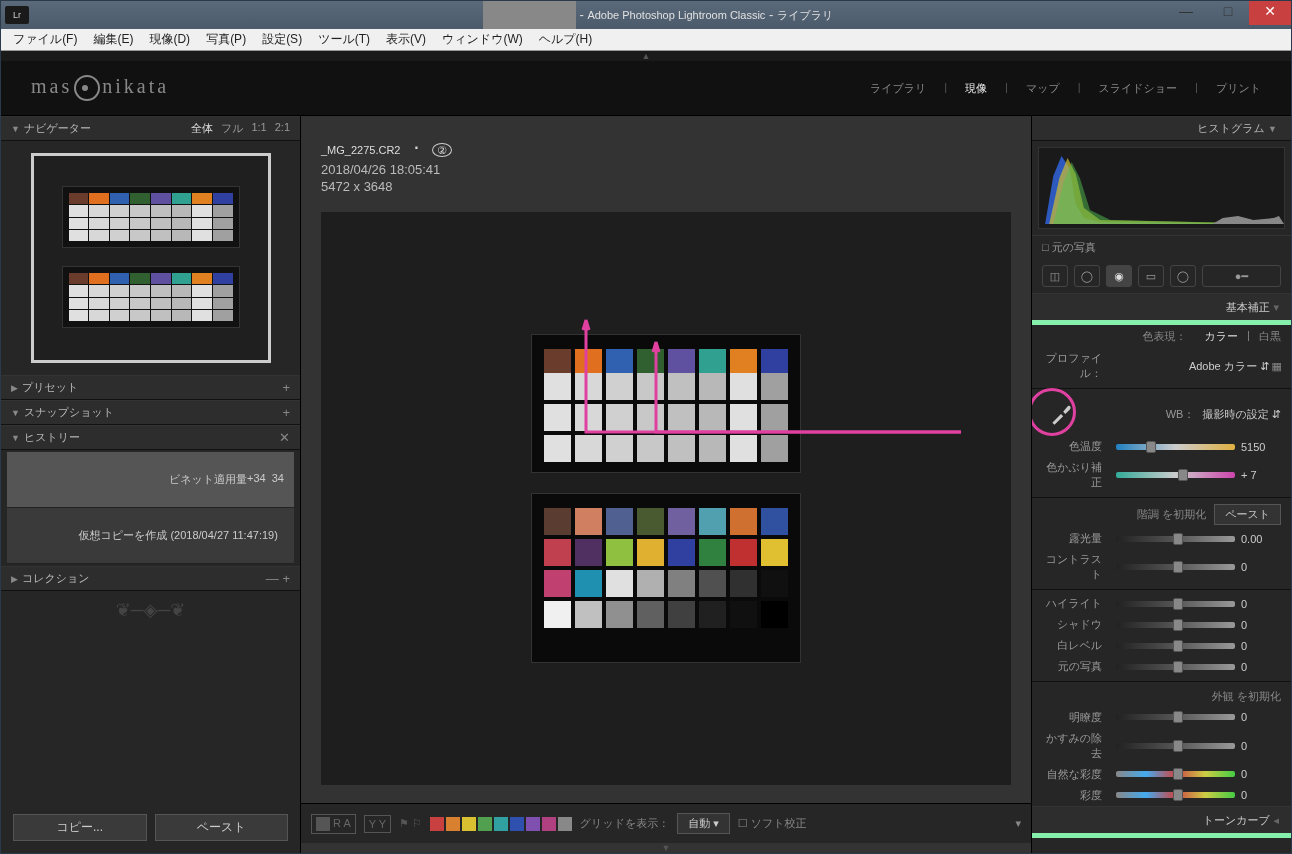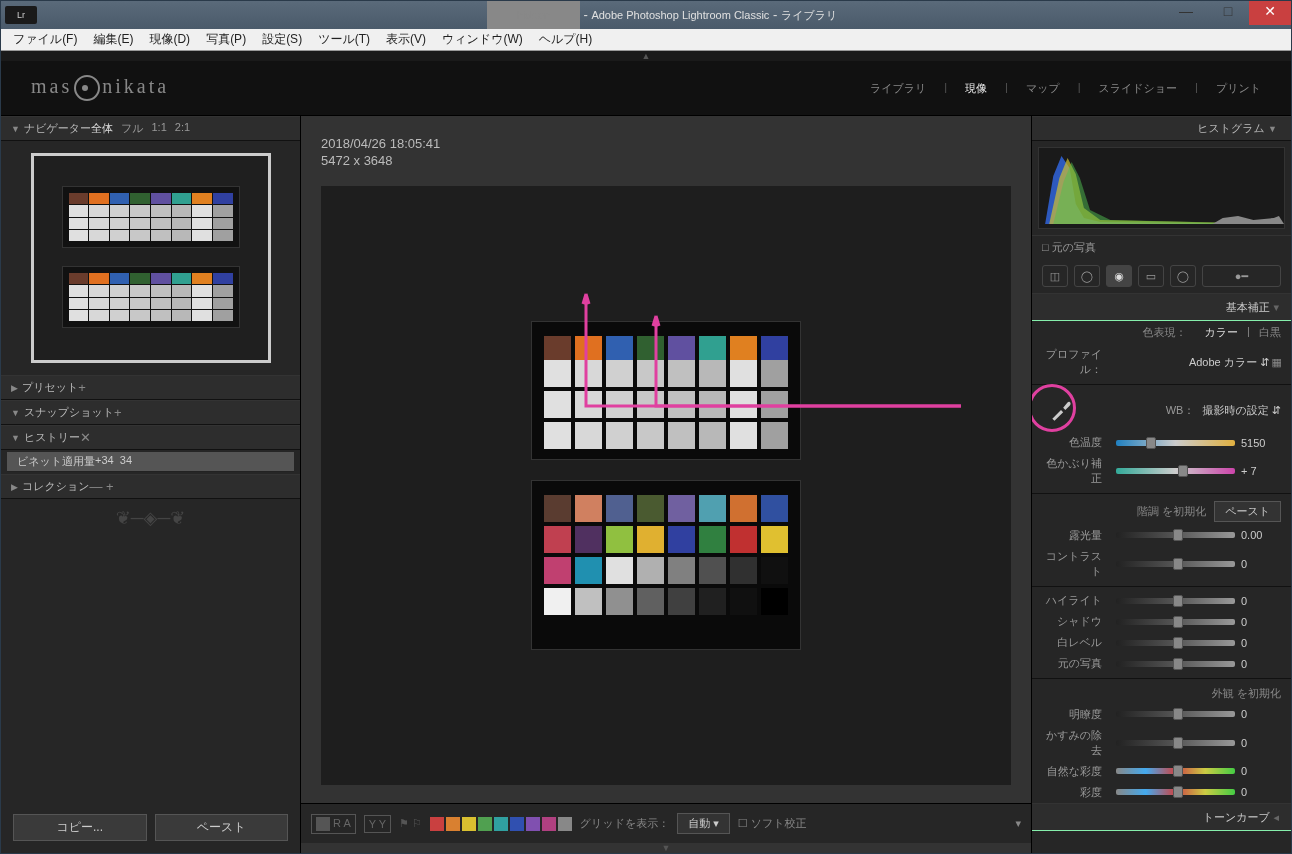--- a/index.html
+++ b/index.html
@@ -1,47 +1,47 @@
 <!DOCTYPE html>
 <html><head>
 <meta charset="utf-8">
 <style>
 *{box-sizing:border-box;margin:0;padding:0;font-family:"Hiragino Kaku Gothic Pro","Meiryo",sans-serif;font-size:11px;user-select:none}
 body{background:#4a5a6a;width:1292px;height:854px;overflow:hidden;border:1px solid #2a3a4a}
 .titlebar{height:28px;background:linear-gradient(#5a6a7a,#4a5a6a);display:flex;align-items:center;padding:0 4px;position:relative}
-.lr-icon{width:32px;height:18px;background:#1a1a1a;color:#ccc;text-align:center;line-height:18px;font-size:9px;border-radius:2px;margin-right:0}
+.lr-icon{width:24px;height:18px;background:#1a1a1a;color:#ccc;text-align:center;line-height:18px;font-size:9px;border-radius:2px;margin-right:0}
 .title-text{flex:1;text-align:center;color:#e0e0e0;font-size:13px}
 .win-btns{display:flex;position:absolute;right:0;top:0}
 .win-btn{width:42px;height:24px;text-align:center;line-height:20px;color:#333;font-size:14px}
 .win-btn.close{background:#c94040;color:#fff}
 .menubar{height:22px;background:#f0f0f0;display:flex;align-items:center;padding:0 4px;border-bottom:1px solid #999}
 .menu-item{padding:2px 8px;color:#222;font-size:12px}
 .app-body{background:#1a1a1a;height:calc(100% - 50px);display:flex;flex-direction:column}
 .top-identity{height:55px;background:#111;display:flex;align-items:center;justify-content:space-between;padding:0 30px;border-bottom:1px solid #000}
 .logo{color:#888;font-size:20px;letter-spacing:3px;font-family:serif}
 .logo-ring{display:inline-block;width:26px;height:26px;border:2px solid #888;border-radius:50%;vertical-align:middle;margin:0 2px;position:relative}
 .logo-ring::after{content:"";position:absolute;left:6px;top:8px;width:6px;height:6px;background:#888;border-radius:50%}
 .modules{display:flex;gap:18px;color:#888;font-size:16px}
 .mod{color:#888}
 .mod.active{color:#eee}
 .mod-sep{color:#555}
 .main-area{flex:1;display:flex;min-height:0}
 .left-panel{width:300px;background:#262626;border-right:1px solid #000;display:flex;flex-direction:column}
 .right-panel{width:260px;background:#262626;border-left:1px solid #000;display:flex;flex-direction:column;overflow:hidden}
 .center-panel{flex:1;background:#333;display:flex;flex-direction:column;position:relative}
-.panel-hdr{background:#2d2d2d;color:#bbb;padding:4px 10px;display:flex;align-items:center;border-top:1px solid #333;border-bottom:1px solid #111;font-size:12px}
+.panel-hdr{background:#2d2d2d;color:#bbb;padding:4px 10px;display:flex;align-items:center;justify-content:space-between;border-top:1px solid #333;border-bottom:1px solid #111;font-size:12px}
 .panel-hdr .tri{color:#888;font-size:9px;margin-right:4px}
 .nav-opts{color:#999;font-size:10px;display:flex;gap:8px}
 .nav-opts span.act{color:#ddd}
 .nav-preview{padding:12px;display:flex;justify-content:center}
 .nav-img{width:240px;height:210px;background:#1f1f1f;border:3px solid #ccc;padding:30px 28px;display:flex;flex-direction:column;gap:18px}
 .chk-mini{height:62px;background:#111;border:1px solid #333;padding:6px;display:grid;grid-template-columns:repeat(8,1fr);grid-template-rows:repeat(4,1fr);gap:1px}
 .chk-mini div{background:#888}
 .section-list{padding:2px 6px}
-.hist-item{background:#3a3a3a;padding:2px 10px;color:#ccc;font-size:11px;display:flex;justify-content:flex-start;border-bottom:1px solid #222}
+.hist-item{background:#3a3a3a;padding:20px 10px;color:#ccc;font-size:11px;display:flex;justify-content:flex-end;border-bottom:1px solid #222}
 .hist-item.head{background:#555}
 .plus-btn{color:#888;font-size:13px}
 .ornament{text-align:center;color:#444;font-size:18px;margin-top:8px}
 .bottom-btns{padding:12px;display:flex;gap:8px}
 .btn{flex:1;background:#3a3a3a;border:1px solid #555;color:#ccc;text-align:center;padding:4px 0;font-size:12px}
 .img-info{padding:18px 20px 0;color:#ddd}
 .img-name{font-size:22px;font-weight:300}
 .img-meta{color:#bbb;font-size:13px;margin-top:2px}
 .img-canvas{margin:18px 20px;flex:1;background:#1e1e1e;display:flex;align-items:center;justify-content:center;position:relative}
 .colorchecker{width:270px;display:flex;flex-direction:column;gap:20px}
@@ -51,21 +51,21 @@
 .cc-grid.top{grid-template-rows:20px repeat(3,1fr)}
 .cc-grid.bot{grid-template-rows:repeat(4,1fr) 20px}
 .anno-path{position:absolute;pointer-events:none}
 .histogram{height:110px;margin:6px;background:#1a1a1a;border:1px solid #333;position:relative}
 .histo-svg{width:100%;height:78px}
 .histo-info{display:flex;justify-content:space-between;padding:2px 6px;color:#888;font-size:10px}
 .orig-photo{padding:4px 10px;color:#999;font-size:11px;border-top:1px solid #333}
 .tool-row{display:flex;gap:6px;padding:6px 10px;align-items:center}
 .tool-ic{width:26px;height:22px;border:1px solid #444;border-radius:3px;display:flex;align-items:center;justify-content:center;color:#999}
 .tool-ic.on{background:#444;color:#ddd}
-.r-section-hdr{text-align:right;padding:5px 12px;color:#ccc;font-size:13px;background:#2d2d2d;border-top:1px solid #333;border-bottom:1px solid #86efac}
+.r-section-hdr{text-align:right;padding:5px 12px;color:#ccc;font-size:13px;background:#2d2d2d;border-top:1px solid #333;border-bottom:5px solid #86efac}
 .r-row{display:flex;align-items:center;padding:3px 10px;color:#aaa;font-size:11px}
 .r-lbl{width:60px;text-align:right;margin-right:8px;color:#999}
 .r-val{width:40px;color:#ccc}
 .r-sel{flex:1;text-align:right;color:#ccc}
 .slider{flex:1;height:6px;background:linear-gradient(90deg,#2080c0,#ccc,#e0b040);margin:0 6px;position:relative;border-radius:2px}
 .slider.gray{background:linear-gradient(90deg,#222,#555,#999)}
 .slider.tint{background:linear-gradient(90deg,#3a9,#ccc,#c4a)}
 .slider.sat{background:linear-gradient(90deg,#888,#4ae,#c44,#cc4,#4c4)}
 .slider .thumb{position:absolute;top:-3px;width:10px;height:12px;background:#888;border:1px solid #555;border-radius:2px}
 .dropper{position:relative}
@@ -221,35 +221,40 @@
         </div>
       <div class="panel-hdr">
           <span><span class="tri">▼</span><span>ヒストリー</span></span>
           <span class="plus-btn">✕</span>
         </div>
       <div class="section-list" id="histlist">
           <div class="hist-item head">
             <span>ビネット適用量</span>
             <span>+34&nbsp;&nbsp;34</span>
           </div>
+          <div class="hist-item">
+            <span>仮想コピーを作成 (2018/04/27 11:47:19)</span>
+            <span>&nbsp;&nbsp;</span>
+          </div>
         </div>
       <div class="panel-hdr">
           <span><span class="tri">▶</span><span>コレクション</span></span>
           <span class="plus-btn">— +</span>
         </div>
       <div class="ornament">❦─◈─❦</div>
       <div style="flex:1"></div>
       <div class="bottom-btns">
         <div class="btn">コピー...</div>
         <div class="btn">ペースト</div>
       </div>
     </div>
 
     <div class="center-panel">
       <div class="img-info">
+        <div class="img-name"><span>_MG_2275.CR2</span> &nbsp;·&nbsp; <span style="border:1px solid #ccc;border-radius:50%;padding:0 4px">②</span></div>
         <div class="img-meta">2018/04/26 18:05:41</div>
         <div class="img-meta">5472 x 3648</div>
       </div>
       <div class="img-canvas">
         <div class="colorchecker">
           <div class="cc-half">
               <div class="cc-grid top" id="cctop">
                 <div style="background: rgb(106, 60, 44);"></div>
                 <div style="background: rgb(224, 112, 32);"></div>
                 <div style="background: rgb(48, 96, 176);"></div>

